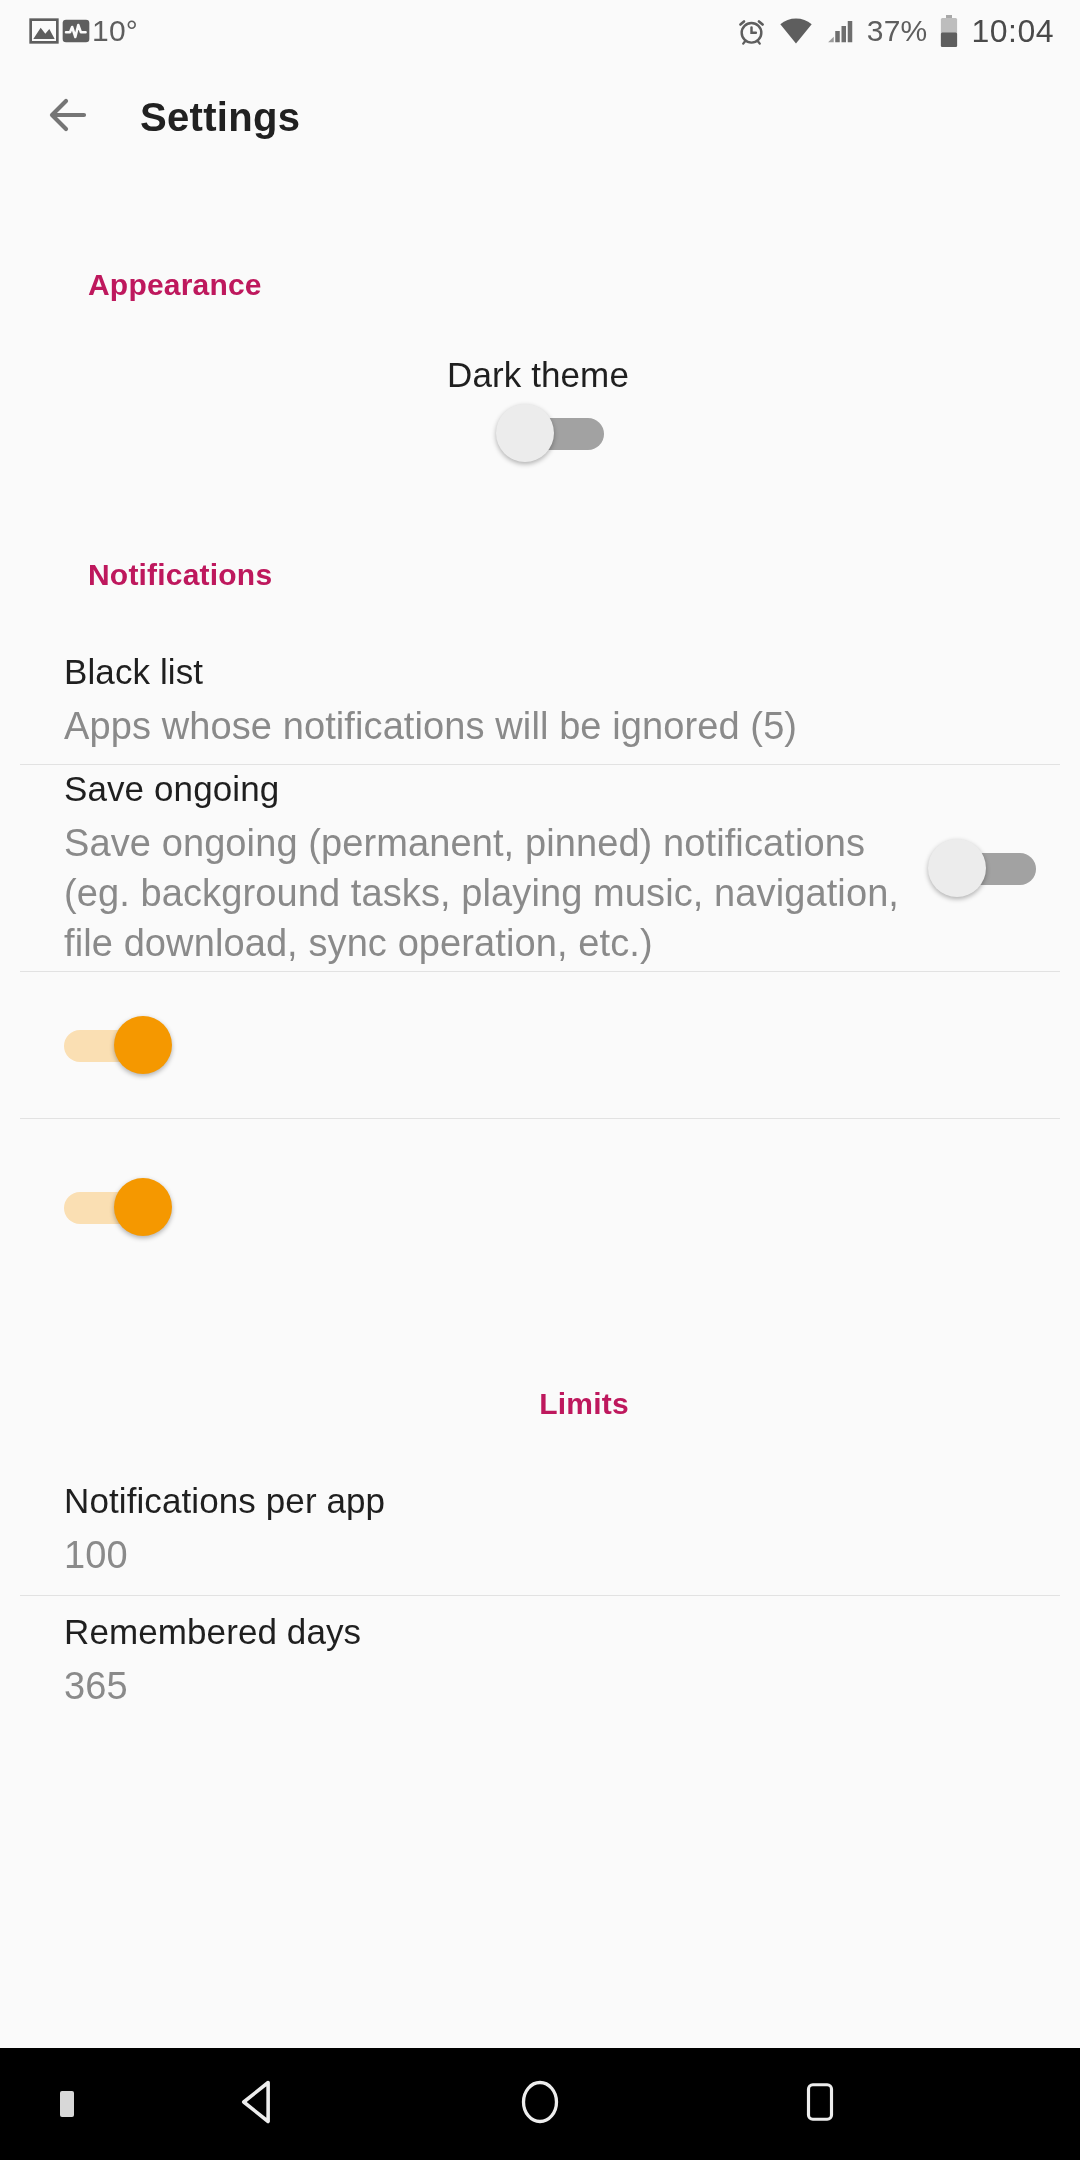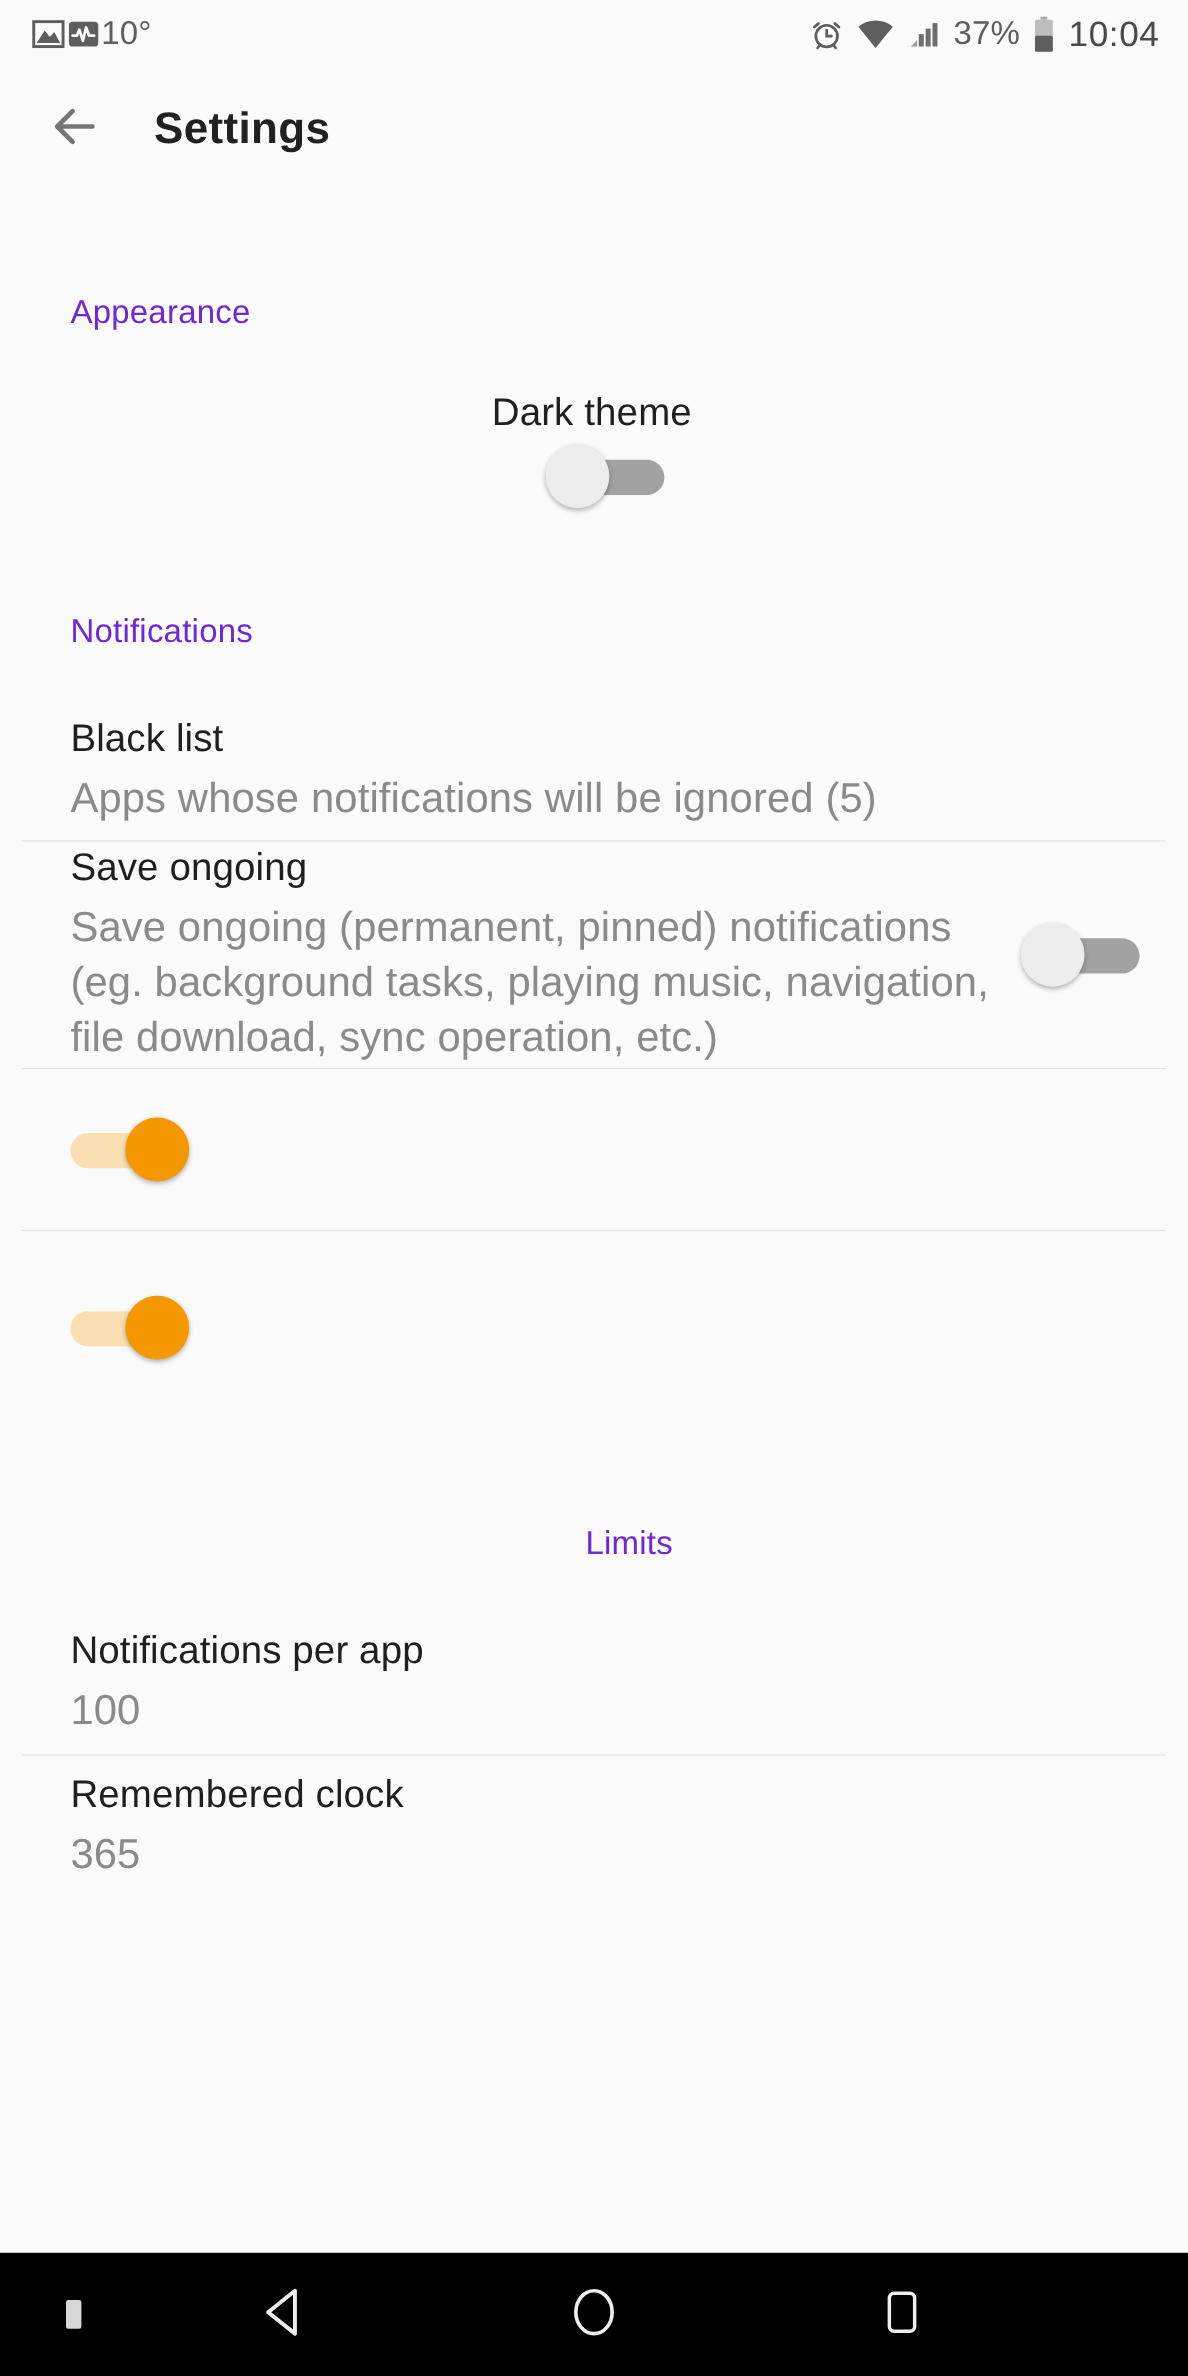--- a/index.html
+++ b/index.html
@@ -41,22 +41,22 @@
     font-size:40px; font-weight:bold; color:#212121;
     margin-left:24px; letter-spacing:.3px;
   }
 
   
   .content{
     position:absolute; top:172px; left:0; width:1080px; height:1876px;
     background:#FAFAFA; overflow:hidden;
   }
   .section-header{
-    color:#6d28d9; font-size:30px; font-weight:normal;
-    padding:0 0 0 64px; letter-spacing:.2px;
+    color:#be185d; font-size:30px; font-weight:bold;
+    padding:0 0 0 64px; letter-spacing:.2px;margin-left:24px;
   }
   .sh-appearance{ padding-top:96px; }
   .sh-notifications{ padding-top:96px; }
   .sh-limits{ padding-top:92px;text-align:center; }
 
   .row{
     display:flex; align-items:center;
     padding:0 44px 0 64px;
     min-height:100px;
   }
@@ -233,21 +233,21 @@
     <div class="row-text">
       <div class="row-title">Notifications per app</div>
       <div class="row-sub">100</div>
     </div>
   </div>
 
   <div class="divider"></div>
 
   <div class="row row-days">
     <div class="row-text">
-      <div class="row-title">Remembered clock</div>
+      <div class="row-title">Remembered days</div>
       <div class="row-sub">365</div>
     </div>
   </div>
 
 </div>
 
 <div class="navbar">
   <div class="nav-dot"></div>
   <div class="nav-spacer"></div>
   <div class="nav-btn">

